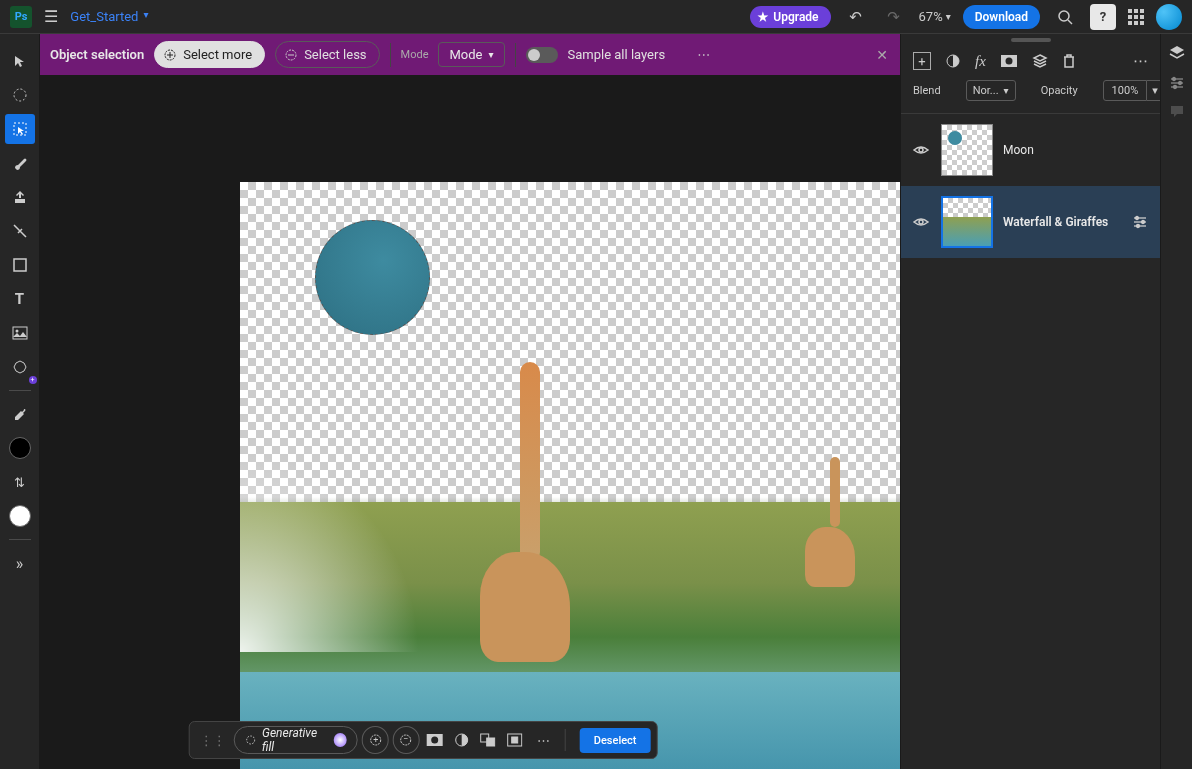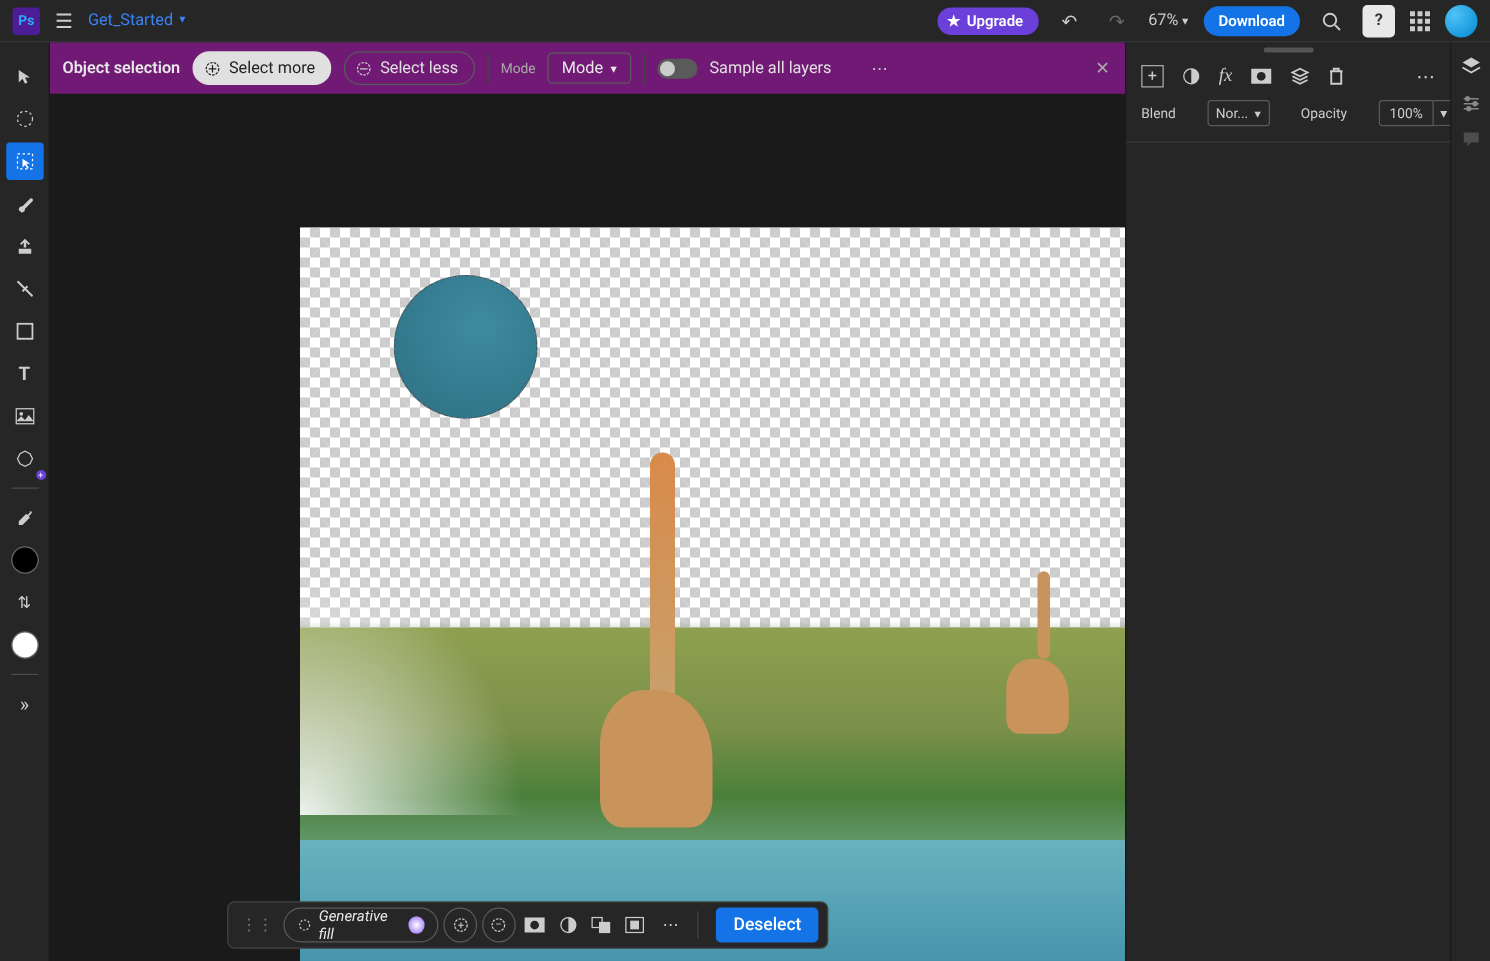--- a/index.html
+++ b/index.html
@@ -1,18 +1,18 @@
 <!DOCTYPE html>
 <html><head>
 <meta charset="utf-8">
 <style>
 * { margin:0; padding:0; box-sizing:border-box; font-family:-apple-system,BlinkMacSystemFont,"Segoe UI",Roboto,sans-serif; }
 body { background:#1a1a1a; color:#e8e8e8; width:1192px; height:769px; overflow:hidden; font-size:13px; }
 .topbar { height:34px; background:#262626; display:flex; align-items:center; padding:0 10px; border-bottom:1px solid #3a3a3a; gap:12px; }
-.ps-logo { width:22px; height:22px; background:#4c1d95; color:#31a8ff; font-weight:bold; font-size:11px; display:flex; align-items:center; justify-content:center; border-radius:3px; }
+.ps-logo { width:22px; height:22px; background:#14532d; color:#31a8ff; font-weight:bold; font-size:11px; display:flex; align-items:center; justify-content:center; border-radius:3px; }
 .hamburger { font-size:16px; cursor:pointer; color:#ccc; }
 .doc-title { color:#3b82f6; font-size:13px; display:flex; gap:5px; cursor:pointer;}
 .spacer { flex:1; }
 .upgrade-btn { background:#6b3fd9; color:#fff; padding:4px 12px 4px 8px; border-radius:14px; font-size:12px; font-weight:600; display:flex; align-items:center; gap:5px; cursor:pointer; }
 .top-icon { width:26px; height:26px; display:flex; align-items:center; justify-content:center; color:#ccc; cursor:pointer; font-size:15px; }
 .zoom-disp { color:#ccc; font-size:13px; display:flex; align-items:center; gap:3px; cursor:pointer;}
 .download-btn { background:#1473e6; color:#fff; padding:5px 12px; border-radius:14px; font-size:12px; font-weight:600; cursor:pointer;}
 .help-btn { width:26px; height:26px; background:#e8e8e8; color:#333; border-radius:4px; display:flex; align-items:center; justify-content:center; font-weight:bold; cursor:pointer;}
 .apps-icon { display:grid; grid-template-columns:repeat(3,4px); grid-template-rows:repeat(3,4px); gap:2px; cursor:pointer;}
 .apps-icon span { background:#ccc; }
@@ -49,21 +49,21 @@
 .giraffe2 { position:absolute; right:40px; top:275px; width:60px; height:140px;}
 .giraffe2::before { content:""; position:absolute; left:30px; top:0; width:10px; height:70px; background:#c9945b; border-radius:5px;}
 .giraffe2::after { content:""; position:absolute; left:5px; bottom:10px; width:50px; height:60px; background:#c9945b; border-radius:40% 50% 20% 20%;}
 .mist { position:absolute; left:0; bottom:120px; width:180px; height:200px; background:radial-gradient(ellipse at left bottom,rgba(255,255,255,0.9),transparent 70%);}
 
 .floating-bar { position:absolute; left:50%; transform:translateX(-60%); bottom:10px; height:38px; background:#262626; border:1px solid #444; border-radius:6px; display:flex; align-items:center; padding:0 6px; gap:4px;}
 .fb-btn { height:28px; padding:0 10px; border:1px solid #5a5a5a; border-radius:14px; display:flex; align-items:center; gap:6px; font-size:12px; cursor:pointer;font-style:italic;}
 .fb-icon { width:28px; height:28px; display:flex; align-items:center; justify-content:center; color:#ccc; cursor:pointer; border:1px solid transparent; border-radius:50%;}
 .fb-icon.bordered { border-color:#5a5a5a; }
 .fb-icon.square { border-radius:4px; width:24px; height:24px; border:none;}
-.deselect-btn { background:#1473e6; color:#fff; padding:6px 14px; border-radius:4px; font-size:14px; font-weight:500; cursor:pointer; margin-left:6px;}
+.deselect-btn { background:#1473e6; color:#fff; padding:6px 14px; border-radius:4px; font-size:11px; font-weight:500; cursor:pointer; margin-left:6px;}
 .sparkle { width:14px; height:14px; background:radial-gradient(circle,#fff,#8a5cf7); border-radius:50%;}
 
 .right-rail { position:absolute; right:32px; top:34px; bottom:0; width:260px; background:#262626; border-left:1px solid #1a1a1a;}
 .grip { width:40px; height:4px; background:#555; border-radius:2px; margin:4px auto;}
 .panel-header { display:flex; align-items:center; gap:8px; padding:10px 12px; font-weight:600;}
 .panel-header .info { width:16px; height:16px; border:1px solid #aaa; border-radius:50%; display:flex; align-items:center; justify-content:center; font-size:10px; cursor:pointer;}
 .layer-icons { display:flex; align-items:center; gap:14px; padding:6px 12px 10px; color:#ccc; font-size:15px;}
 .layer-icons span { cursor:pointer; }
 .layer-icons .plus { border:1px solid #aaa; width:18px; height:18px; display:flex; align-items:center; justify-content:center; font-size:13px;}
 .blend-row { display:flex; align-items:center; gap:25px; padding:0 12px 12px; font-size:11px; color:#ccc; border-bottom:1px solid #3a3a3a;}
@@ -327,21 +327,55 @@
       <span>Nor...</span>
       <span class="chevron">▾</span>
     </div>
     <span>Opacity</span>
     <div style="display:flex">
       <div class="opsel">100%</div>
       <div class="oparrow">▾</div>
     </div>
   </div>
 
-
+  <div class="layer-item">
+    <span class="eye">
+        <svg width="16" height="12" fill="none" stroke="#ccc" stroke-width="1.5">
+          <path d="M1 6 Q8 0 15 6 Q8 12 1 6 Z"></path>
+          <circle cx="8" cy="6" r="2"></circle>
+        </svg>
+      </span>
+    <div class="thumb">
+        <div class="moon-mini"></div>
+      </div>
+    <span class="layer-name">Moon</span>
+  </div>
+
+  <div class="layer-item selected">
+    <span class="eye">
+        <svg width="16" height="12" fill="none" stroke="#ccc" stroke-width="1.5">
+          <path d="M1 6 Q8 0 15 6 Q8 12 1 6 Z"></path>
+          <circle cx="8" cy="6" r="2"></circle>
+        </svg>
+      </span>
+    <div class="thumb selected">
+        <div class="scene-mini"></div>
+      </div>
+    <span class="layer-name bold">Waterfall &amp; Giraffes</span>
+    <span class="layer-props">
+        <svg width="16" height="14" fill="none" stroke="#ccc" stroke-width="1.3">
+          <line x1="2" y1="3" x2="14" y2="3"></line>
+          <line x1="2" y1="7" x2="14" y2="7"></line>
+          <line x1="2" y1="11" x2="14" y2="11"></line>
+          <circle cx="5" cy="3" r="1.5" fill="#ccc"></circle>
+          <circle cx="11" cy="7" r="1.5" fill="#ccc"></circle>
+          <circle cx="6" cy="11" r="1.5" fill="#ccc"></circle>
+        </svg>
+      </span>
+  </div>
 </div>
 
 <div class="far-right">
   <div>
       <svg width="18" height="18" fill="#ccc">
         <path d="M9 2 L16 6 L9 10 L2 6 Z"></path>
         <path d="M2 10 L9 14 L16 10" fill="none" stroke="#ccc" stroke-width="1.5"></path>
       </svg>
     </div>
   <div>

